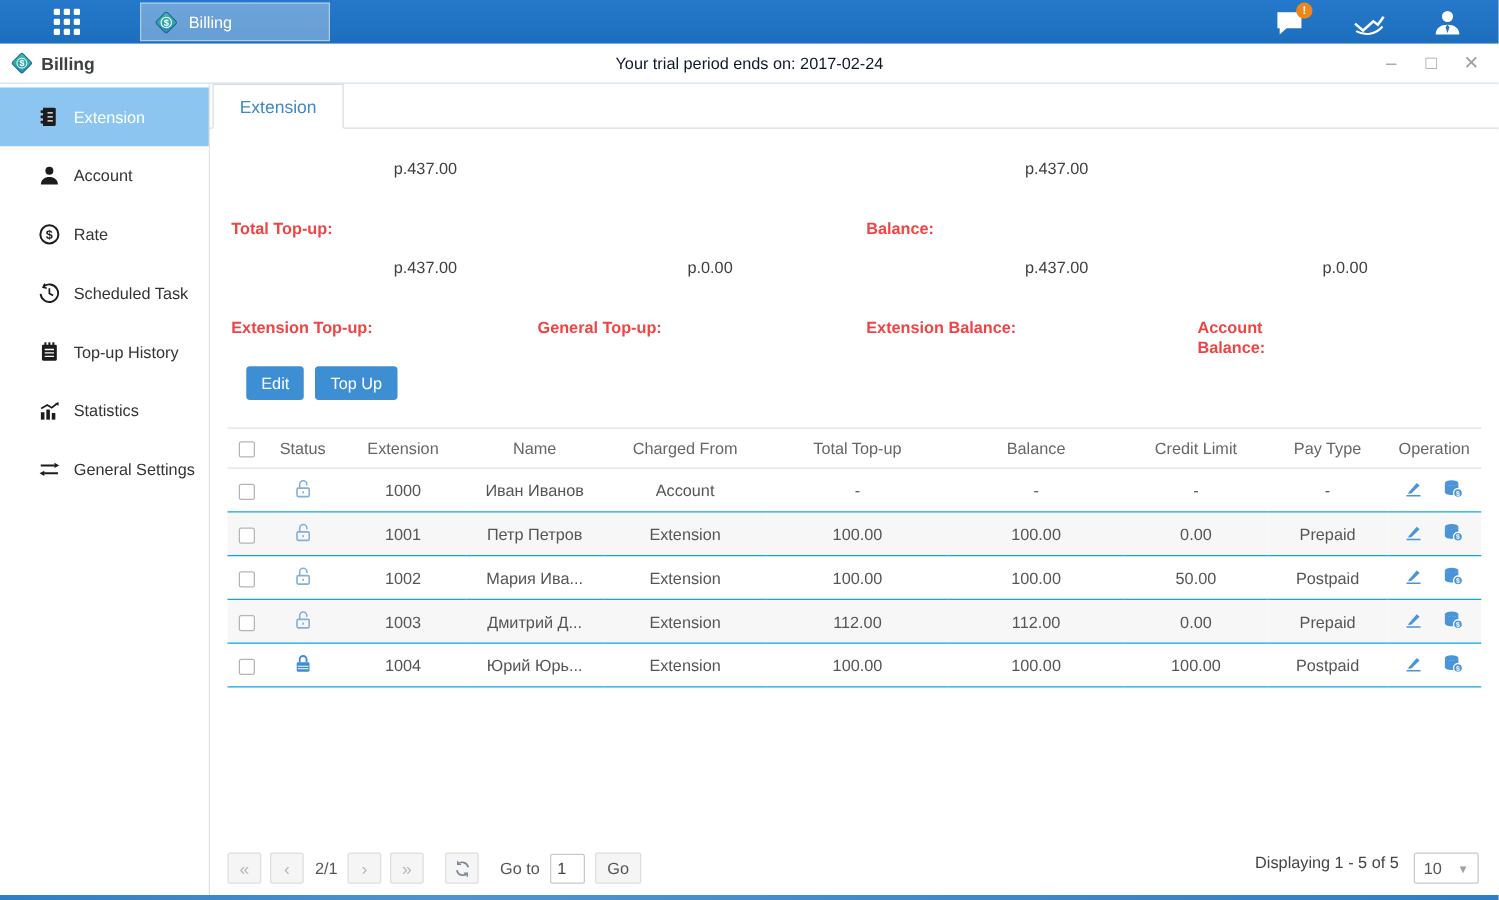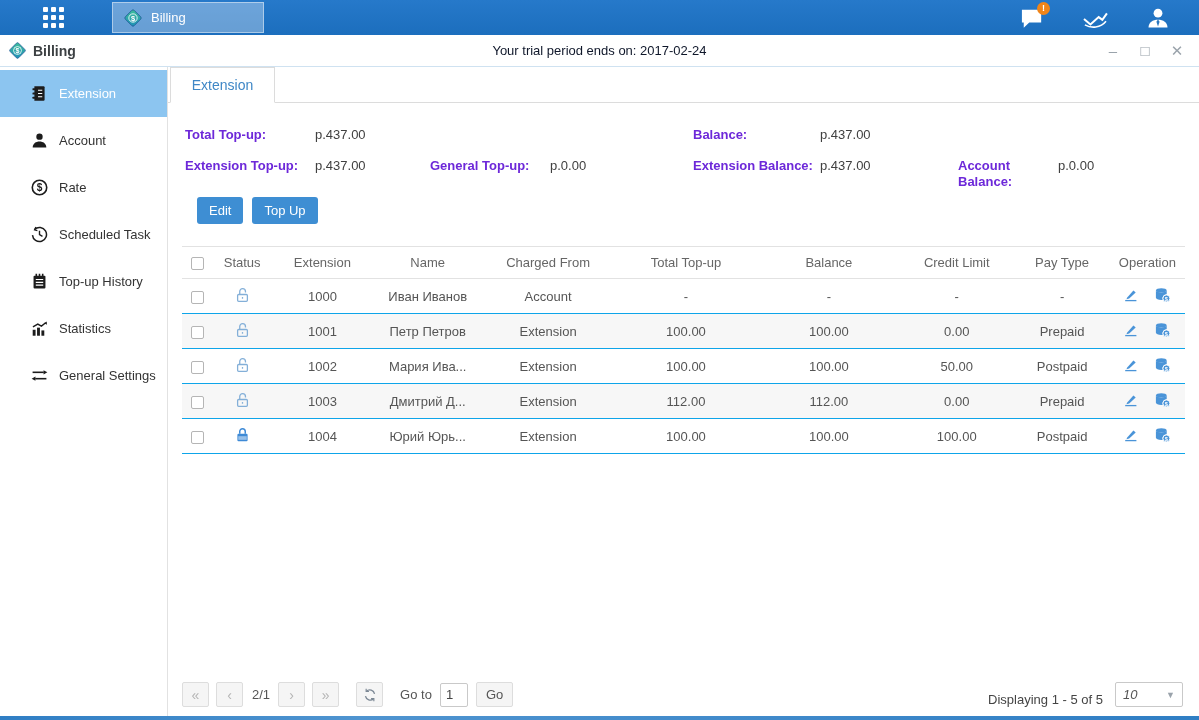--- a/index.html
+++ b/index.html
@@ -32,21 +32,21 @@
   .side-item { height:47px; display:flex; align-items:center; gap:11px; padding-left:31px; font-size:13px; color:#333; cursor:pointer; }
   .side-item .s-ico { width:17px; height:17px; display:inline-flex; }
   .side-item.active { background:#8cc5f0; color:#fff; }
 
   .content { flex:1 1 auto; display:flex; flex-direction:column; min-width:0; }
   .tabbar { height:36px; border-bottom:1px solid #dcdcdc; display:flex; align-items:stretch; flex:0 0 auto; }
   .tab { margin-left:2px; width:105px; border:1px solid #dcdcdc; border-bottom:1px solid #fff; margin-bottom:-1px; background:#fff; display:flex; align-items:center; justify-content:center; font-size:14px; color:#3f87c6; cursor:pointer; }
 
   
   .summary { padding:24px 0 0 17px; display:grid; grid-template-columns:130px 115px 120px 143px 127px 138px 100px auto; font-size:13px; }
-  .summary .lab { font-weight:bold; color:#6d28d9; height:31px; line-height:16px; }
+  .summary .lab { font-weight:bold; color:#ef4444; height:31px; line-height:16px;margin-top:48px; }
   .summary .val { color:#404040; height:31px; line-height:16px; }
 
   .btn-row { display:flex; gap:9px; margin:8px 0 0 17px;padding-left:12px; }
   .btn { background:#3e8ed3; color:#fff; border:none; border-radius:3px; font-size:13px; padding:6px 12px; cursor:pointer; font-family:inherit; }
 
   
   table { border-collapse:collapse; table-layout:fixed; width:calc(100% - 28px); margin:22px 14px 0 14px; font-size:13px; }
   thead tr { border-top:1px solid #e2e2e2; border-bottom:1px solid #e2e2e2; }
   th { height:32px; font-weight:normal; color:#666; text-align:center; }
   td { height:35px; color:#555; text-align:center; }
@@ -58,23 +58,23 @@
   .op-wrap { display:inline-flex; gap:15px; align-items:center; }
   .op-ico { display:inline-flex; cursor:pointer; }
 
   
   .pager { margin-top:auto; padding:0 16px 9px 14px; display:flex; align-items:center; flex:0 0 auto; }
   .pg-btn { width:27px; height:25px; background:#f5f5f5; border:1px solid #ddd; border-radius:2px; color:#b5b5b5; font-size:14px; display:flex; align-items:center; justify-content:center; cursor:pointer; margin-right:7px; }
   .pg-ind { font-size:13px; color:#555; margin:0 8px 0 2px; }
   .goto-lab { font-size:13px; color:#555; margin:0 8px 0 10px; }
   .goto-inp { width:28px; height:24px; border:1px solid #c9c9c9; border-radius:2px; font-size:13px; padding-left:5px; font-family:inherit; color:#444; }
   .go-btn { margin-left:8px; height:25px; padding:0 9px; background:#f5f5f5; border:1px solid #ddd; border-radius:2px; font-size:13px; color:#555; cursor:pointer; font-family:inherit; }
-  .pg-right { margin-left:auto; display:flex; align-items:flex-end; gap:12px; }
+  .pg-right { margin-left:auto; display:flex; align-items:flex-start; gap:12px; }
   .disp { font-size:13px; color:#444; }
-  .size-sel { width:68px; height:25px; border:1px solid #c9c9c9; border-radius:2px; display:flex; align-items:center; justify-content:space-between; padding:0 7px; font-size:13px; color:#555; cursor:pointer; background:#fff;font-style:italic; }
+  .size-sel { width:52px; height:25px; border:1px solid #c9c9c9; border-radius:2px; display:flex; align-items:center; justify-content:space-between; padding:0 7px; font-size:13px; color:#555; cursor:pointer; background:#fff; }
   .size-sel .caret { color:#9aa3ab; font-size:9px; }
 
   .bottom-strip { height:4px; background:linear-gradient(90deg,#2f7ec4,#4f94d0 30%,#2f7ec4); flex:0 0 auto; }
 </style>
 </head>
 <body>
 
 <div class="app">
 
   <div class="navbar">

